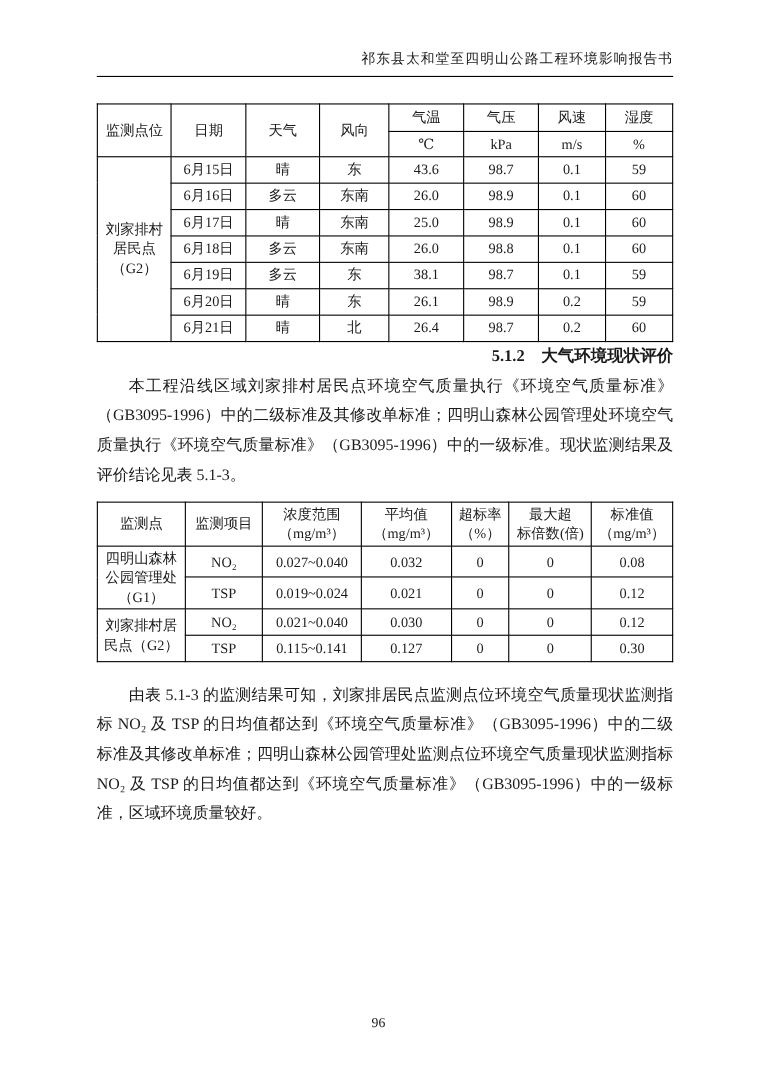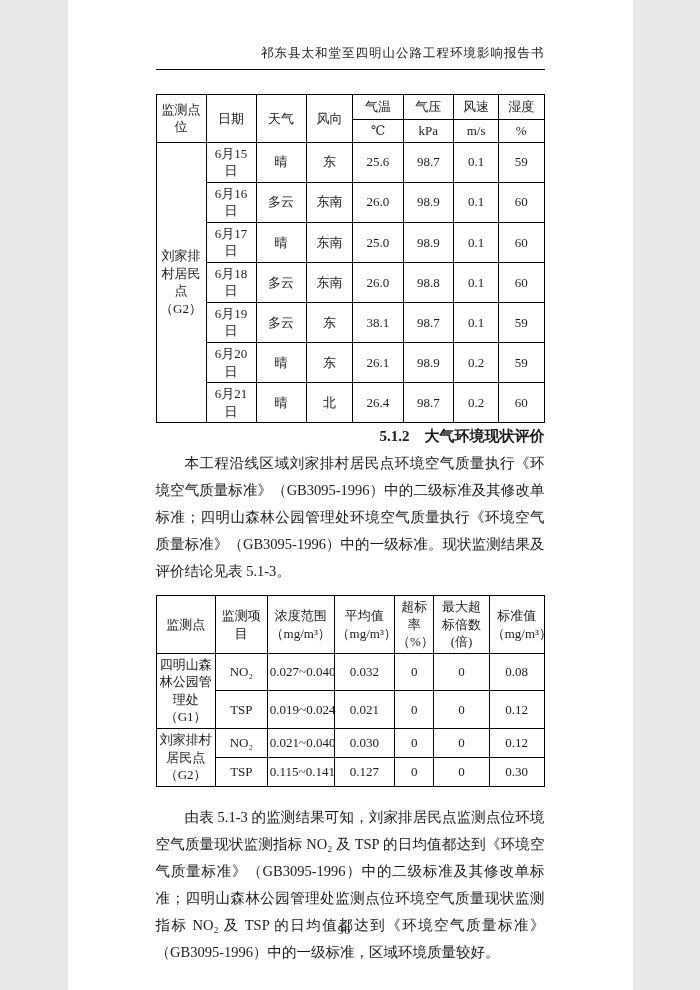--- a/index.html
+++ b/index.html
@@ -1,18 +1,18 @@
 <!DOCTYPE html>
 <html><head>
 <meta charset="utf-8">
 <style>
   * { margin: 0; padding: 0; box-sizing: border-box; }
   html, body { background: #e8e8e8; }
   .page {
-    width: 565px; height: 990px;
+    width: 700px; height: 990px;
     background: #ffffff;
     margin: 0 auto;
     position: relative;
     font-family: "Liberation Serif", "DejaVu Serif", serif;
     color: #1a1a1a;
     overflow: hidden;
   }
   .content { padding: 0 88px; }
   .running-header {
     padding-top: 45px;
@@ -115,21 +115,21 @@
         <th>℃</th>
         <th>kPa</th>
         <th>m/s</th>
         <th>%</th>
       </tr>
       <tr class="data">
         <td rowspan="7">刘家排村居民点（G2）</td>
         <td>6月15日</td>
         <td>晴</td>
         <td>东</td>
-        <td>25.6</td>
+        <td>43.6</td>
         <td>98.7</td>
         <td>0.1</td>
         <td>59</td>
       </tr>
       <tr class="data">
         <td>6月16日</td>
         <td>多云</td>
         <td>东南</td>
         <td>26.0</td>
         <td>98.9</td>

